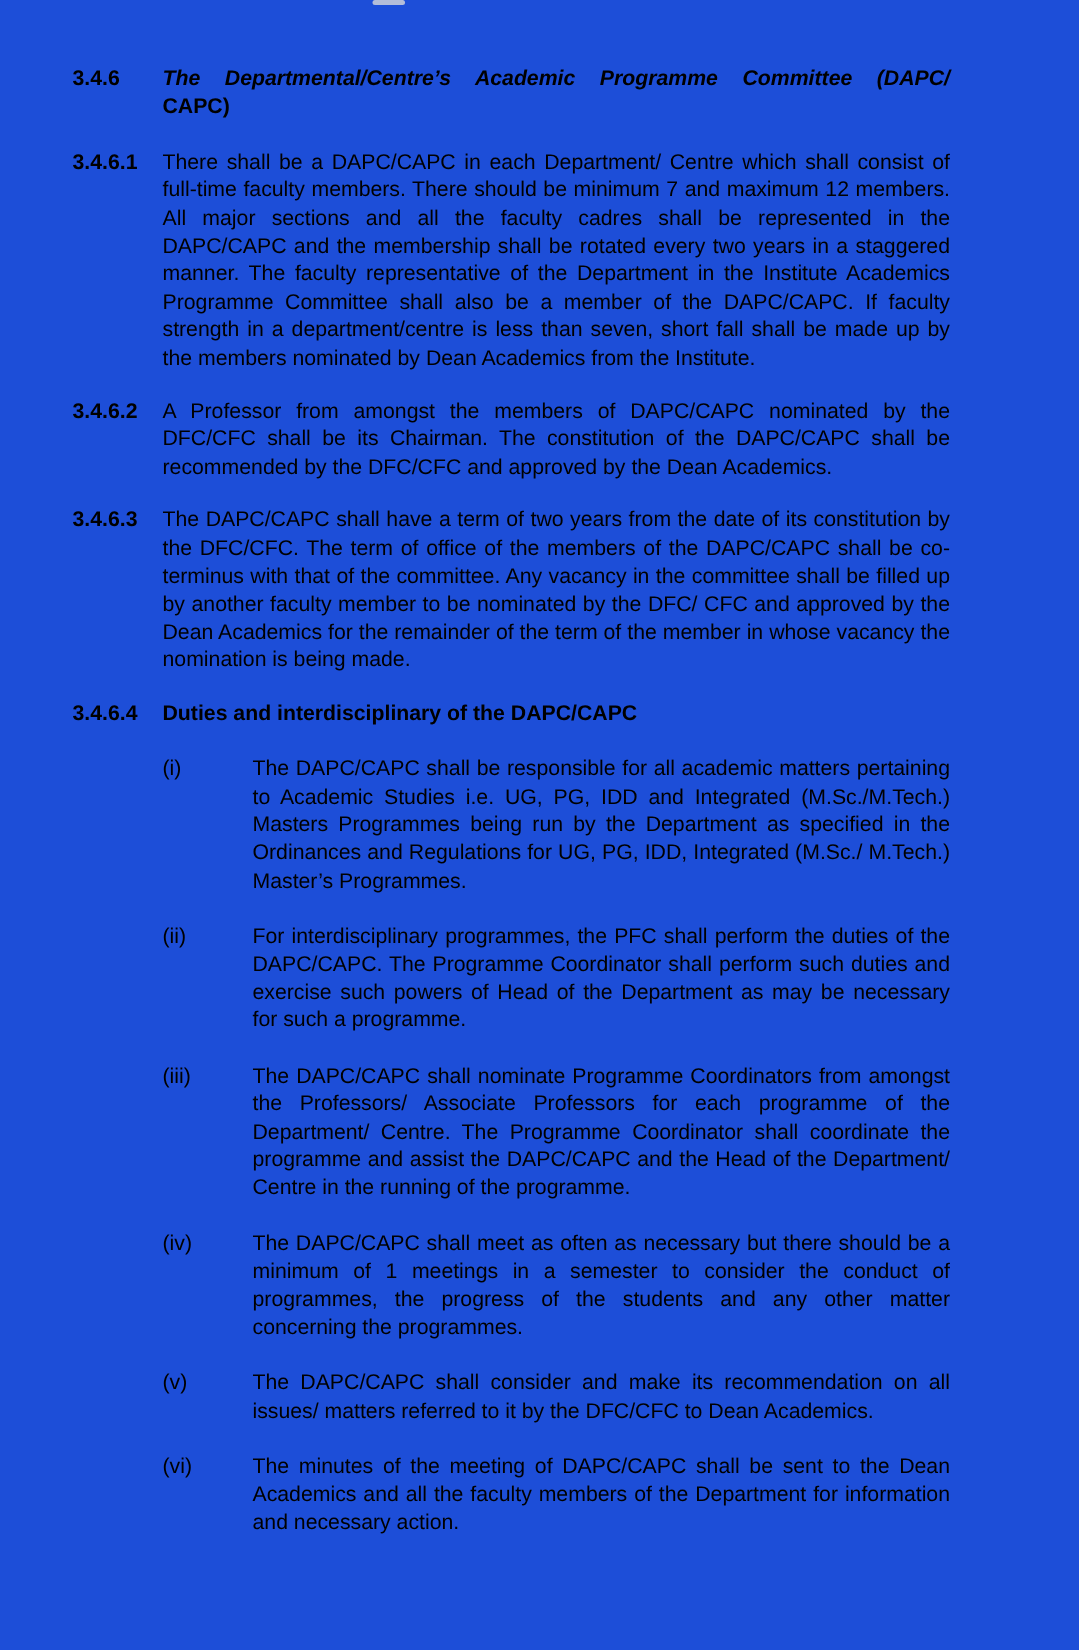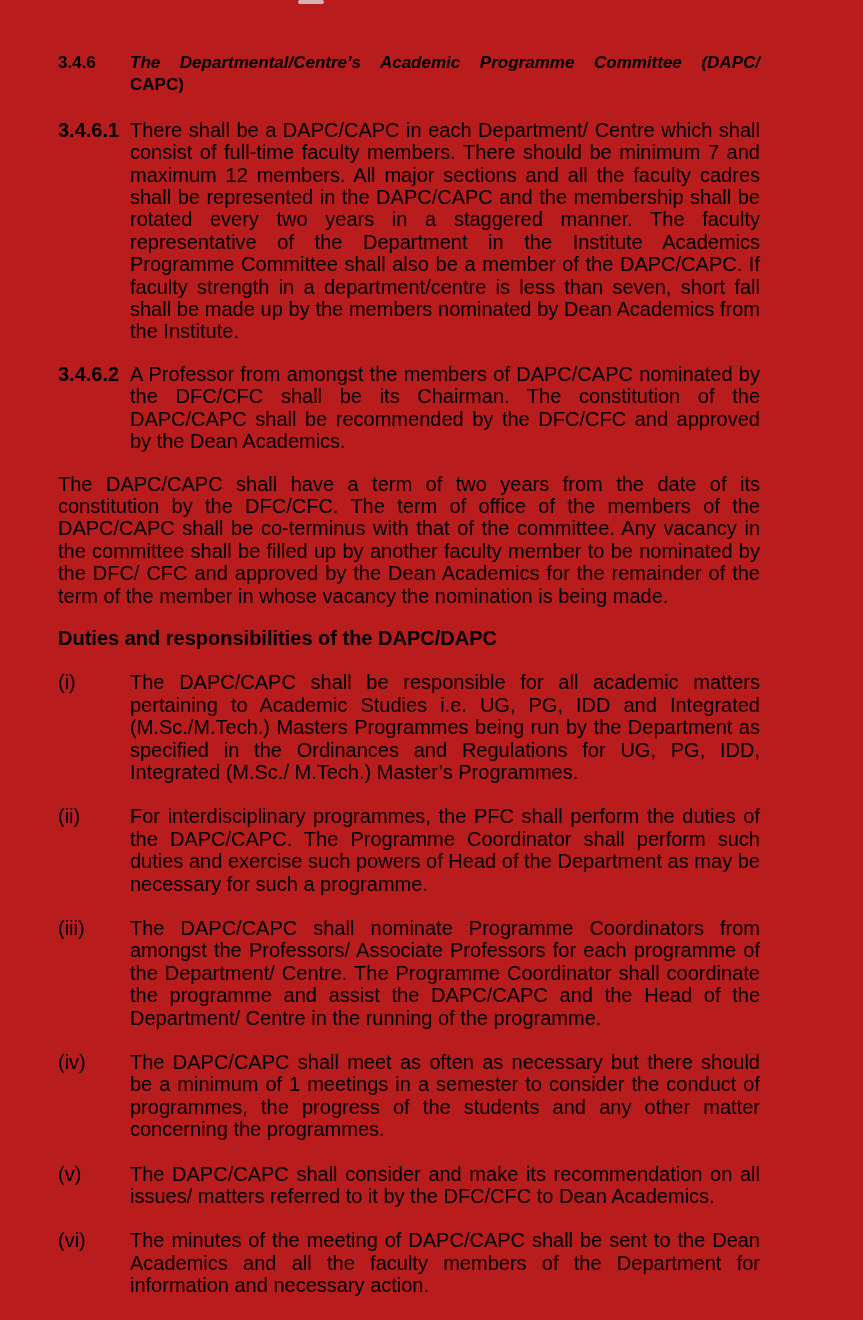--- a/index.html
+++ b/index.html
@@ -9,21 +9,21 @@
     height: 1320px;
     position: relative;
     font-family: "Liberation Sans", sans-serif;
     color: #000000;
     overflow: hidden;
   }
   .page {
     position: absolute;
     inset: 0;
     padding: 52px 103px 0 58px;
-    background: #b91c1c;
+    background: #1d4ed8;
   }
   .scan-artifact {
     position: absolute;
     left: 298px;
     top: 0;
     width: 26px;
     height: 4px;
     background: #d9d9d9;
     border-radius: 2px;
     opacity: 0.8;
@@ -47,21 +47,21 @@
     display: block;
     text-align: justify;
     text-align-last: justify;
     font-style: italic;
   }
   .heading-line2 {
     display: block;
   }
   .clause {
     display: flex;
-    font-size: 20px;
+    font-size: 17px;
     line-height: 22.4px;
     margin-bottom: 20px;
   }
   .clause-num {
     width: 72px;
     flex-shrink: 0;
     font-weight: bold;
   }
   .clause-body {
     flex: 1;
@@ -108,26 +108,28 @@
     <div class="clause-num">3.4.6.1</div>
     <div class="clause-body">There shall be a DAPC/CAPC in each Department/ Centre which shall consist of full-time faculty members. There should be minimum 7 and maximum 12 members. All major sections and all the faculty cadres shall be represented in the DAPC/CAPC and the membership shall be rotated every two years in a staggered manner.  The faculty representative of the Department in the Institute Academics Programme Committee shall also be a member of the DAPC/CAPC. If faculty strength in a department/centre is less than seven, short fall shall be made up by the members nominated by Dean Academics from the Institute.</div>
   </div>
 
   <div class="clause">
     <div class="clause-num">3.4.6.2</div>
     <div class="clause-body">A Professor from amongst the members of DAPC/CAPC nominated by the DFC/CFC shall be its Chairman. The constitution of the DAPC/CAPC shall be recommended by the DFC/CFC and approved by the Dean Academics.</div>
   </div>
 
   <div class="clause">
+    <div class="clause-num">3.4.6.3</div>
     <div class="clause-body">The DAPC/CAPC shall have a term of two years from the date of its constitution by the DFC/CFC. The term of office of the members of the DAPC/CAPC shall be co-terminus with that of the committee. Any vacancy in the committee shall be filled up by another faculty member to be nominated by the DFC/ CFC and approved by the Dean Academics for the remainder of the term of the member in whose vacancy the nomination is being made.</div>
   </div>
 
   <div class="clause">
+    <div class="clause-num">3.4.6.4</div>
     <div class="clause-body">
-      <div class="clause-title">Duties and responsibilities of the DAPC/DAPC</div>
+      <div class="clause-title">Duties and interdisciplinary of the DAPC/CAPC</div>
       <div class="items">
 
         <div class="item">
           <div class="item-marker">(i)</div>
           <div class="item-text">The DAPC/CAPC shall be responsible for all academic matters pertaining to Academic Studies i.e. UG, PG, IDD and Integrated (M.Sc./M.Tech.) Masters Programmes being run by the Department as specified in the Ordinances and Regulations for UG, PG, IDD, Integrated (M.Sc./ M.Tech.) Master’s Programmes.</div>
         </div>
 
         <div class="item">
           <div class="item-marker">(ii)</div>
           <div class="item-text">For interdisciplinary programmes, the PFC shall perform the duties of the DAPC/CAPC. The Programme Coordinator shall perform such duties and exercise such powers of Head of the Department as may be necessary for such a programme.</div>

